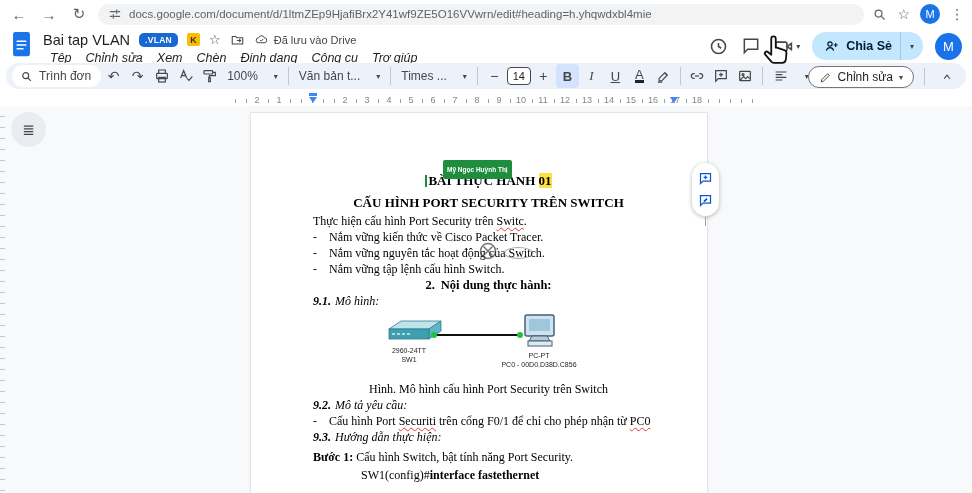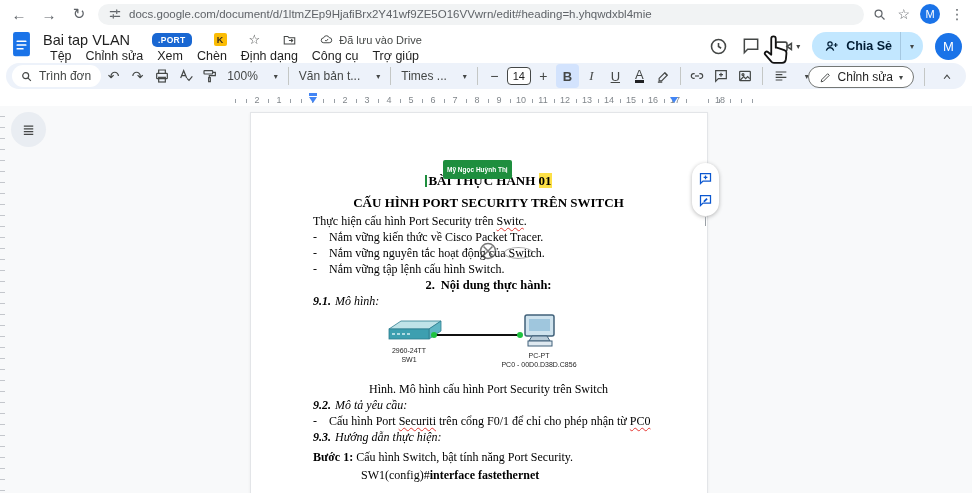--- a/index.html
+++ b/index.html
@@ -20,29 +20,29 @@
   .url-text { font-size:11.5px; color:#5f6368; white-space:nowrap; overflow:hidden; }
   .chrome-right { display:flex; align-items:center; gap:10px; margin-left:auto; }
   .mini-avatar { width:20px; height:20px; border-radius:50%; background:#1a73e8; color:#fff;
     font-size:11px; display:flex; align-items:center; justify-content:center; flex:none; }
   .glyph-ic { color:#5f6368; font-size:14px; line-height:1; }
 
   
   .docs-header { position:absolute; top:28px; left:0; width:972px; height:36px; background:#fff; }
   .dh-left { position:absolute; left:10px; top:2px; display:flex; gap:10px; }
   .title-block { display:flex; flex-direction:column; }
-  .title-row { display:flex; align-items:center; gap:22px; height:19px; }
+  .title-row { display:flex; align-items:center; gap:9px; height:19px; }
   .doc-title { font-size:14.5px; color:#1f1f1f; }
   .fmt-badge { background:#1967d2; color:#fff; font-size:8.5px; font-weight:bold;
     padding:2px 6px; border-radius:5px; letter-spacing:.3px; }
   .k-badge { width:13px; height:13px; background:#fbbc04; border-radius:2px; color:#3c3020;
     font-size:9px; font-weight:bold; display:flex; align-items:center; justify-content:center; }
   .hdr-star { color:#444746; font-size:13px; }
   .save-status { font-size:11px; color:#444746; display:flex; align-items:center; gap:5px; }
-  .menu-row { display:flex; height:16px; align-items:flex-start; }
+  .menu-row { display:flex; height:16px; align-items:flex-end;font-style:italic; }
   .menu-item { font-size:12.5px; color:#1f1f1f; padding:0 7px; border-radius:4px; }
   .dh-right { position:absolute; right:10px; top:3px; display:flex; align-items:center; gap:12px; height:30px; }
   .hdr-ic { color:#444746; }
   .cam-group { display:flex; align-items:center; gap:2px; color:#444746; }
   .dd { font-size:8px; color:#444746; }
   .share-pill { display:flex; align-items:center; height:28px; background:#c2e7ff; border-radius:14px; overflow:hidden; }
   .share-main { display:flex; align-items:center; gap:6px; padding:0 8px 0 12px; height:100%; }
   .share-label { font-size:12.5px; font-weight:bold; color:#001d35; }
   .share-sep { width:1px; height:28px; background:rgba(0,29,53,.15); }
   .share-dd { width:22px; height:100%; display:flex; align-items:center; justify-content:center; }
@@ -159,21 +159,21 @@
   <div class="dh-left">
     <span>
       <svg width="23" height="30" viewBox="0 0 24 32">
           <rect x="3" y="2" width="18" height="26" rx="2.5" fill="#1a73e8"></rect>
           <path d="M7.5 12h9M7.5 16h9M7.5 20h6" stroke="#fff" stroke-width="1.8" stroke-linecap="round"></path>
         </svg>
     </span>
     <div class="title-block">
       <div class="title-row">
         <span class="doc-title">Bai tap VLAN</span>
-        <span class="fmt-badge">.PORT</span>
+        <span class="fmt-badge">.VLAN</span>
         <span class="k-badge">K</span>
         <span class="hdr-star">☆</span>
         <span>
           <svg width="15" height="14" viewBox="0 0 24 24" fill="none" stroke="#444746" stroke-width="1.8">
               <path d="M3 6h6l2 2h10v11H3z"></path>
               <path d="M11 13h6M15 10.5l2.5 2.5-2.5 2.5"></path>
             </svg>
         </span>
         <span class="save-status">
           <svg width="15" height="13" viewBox="0 0 24 24" fill="none" stroke="#444746" stroke-width="1.8">
@@ -416,21 +416,21 @@
       <div class="rnum" style="left: 477px;">8</div>
       <div class="rnum" style="left: 499px;">9</div>
       <div class="rnum" style="left: 521px;">10</div>
       <div class="rnum" style="left: 543px;">11</div>
       <div class="rnum" style="left: 565px;">12</div>
       <div class="rnum" style="left: 587px;">13</div>
       <div class="rnum" style="left: 609px;">14</div>
       <div class="rnum" style="left: 631px;">15</div>
       <div class="rnum" style="left: 653px;">16</div>
       <div class="rnum" style="left: 675px;">17</div>
-      <div class="rnum" style="left: 720px;">18</div>
+      <div class="rnum" style="left: 697px;">18</div>
     </div>
   <div class="indent-left">
     <div class="ind-bar"></div>
       <div class="ind-tri"></div>
   </div>
   <div class="indent-right">
     <div class="ind-tri"></div>
   </div>
 </div>
 

